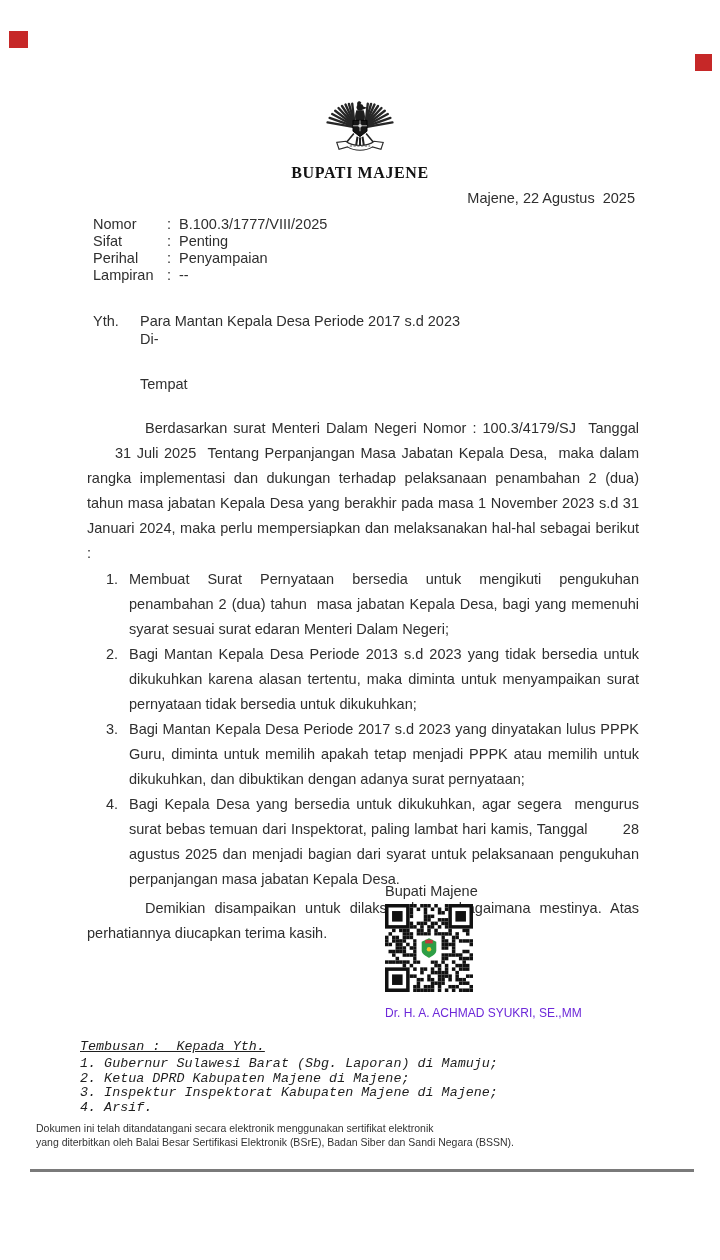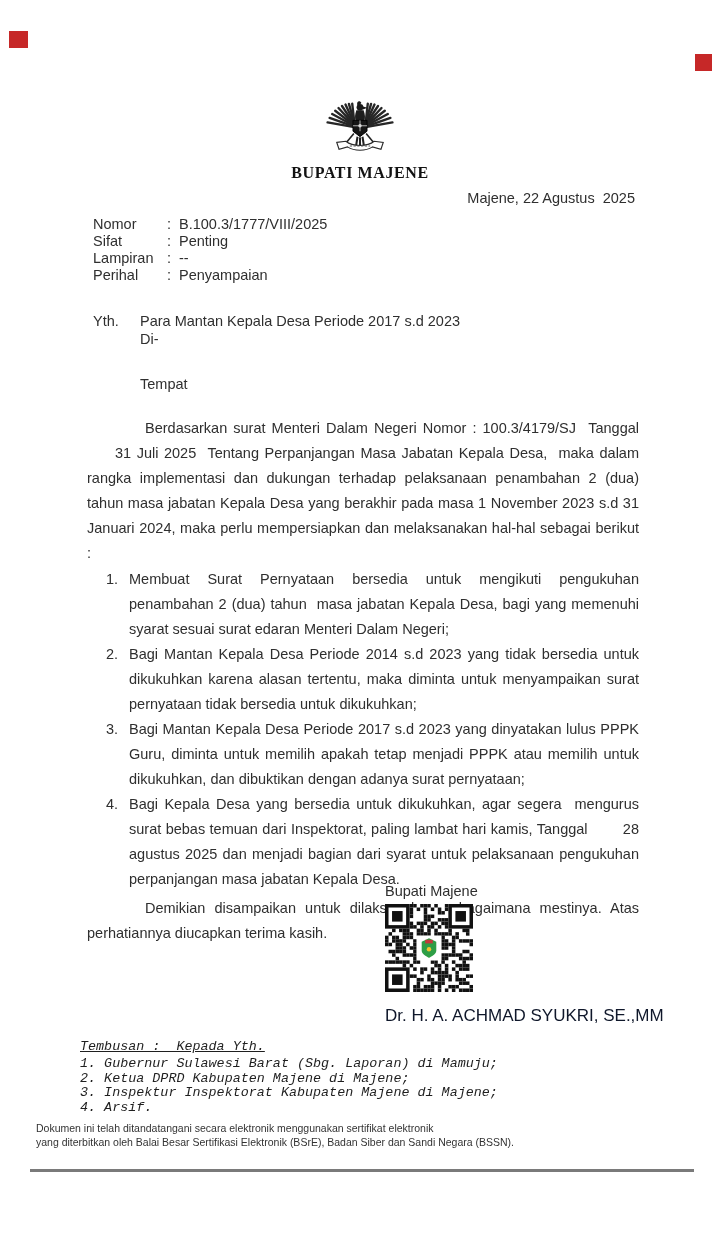--- a/index.html
+++ b/index.html
@@ -39,21 +39,21 @@
   .indent{text-indent:58px;}
   .list{margin-top:1px;}
   .li{display:flex;}
   .num{flex:0 0 23px;margin-left:19px;}
   .txt{flex:1;text-align:justify;}
   .closing{margin-top:4px;}
 
   .sig-title{position:absolute;left:385px;top:883px;font-size:14.5px;}
   .qr{position:absolute;left:385px;top:904px;width:88px;height:88px;}
   .qr svg{width:100%;height:100%;}
-  .sig-name{position:absolute;left:385px;top:1006px;font-size:17px;color:#0f172a;text-align:center;}
+  .sig-name{position:absolute;left:385px;top:1006px;font-size:12px;color:#6d28d9;text-align:center;}
 
   .tembusan{
     position:absolute;left:80px;top:1040px;font-style:italic;
     font-size:13.4px;line-height:14.8px;color:#1f1f1f;font-family:Liberation Mono, monospace;
   }
   .temb-title{text-decoration:underline;margin-bottom:2px;}
 
   .footer{
     position:absolute;left:36px;top:1121px;width:646px;text-align:left;
     font-size:10.5px;line-height:14px;color:#333333;
@@ -112,43 +112,43 @@
   <div class="date-line">Majene, 22 Agustus &nbsp;2025</div>
 
   <div class="meta">
     <div class="meta-row">
       <span class="meta-label">Nomor</span><span class="meta-colon">:</span><span class="meta-value">B.100.3/1777/VIII/2025</span>
     </div>
     <div class="meta-row">
       <span class="meta-label">Sifat</span><span class="meta-colon">:</span><span class="meta-value">Penting</span>
     </div>
     <div class="meta-row">
-      <span class="meta-label">Lampiran</span><span class="meta-colon">:</span><span class="meta-value">--</span>
+      <span class="meta-label">Perihal</span><span class="meta-colon">:</span><span class="meta-value">Penyampaian</span>
     </div>
     <div class="meta-row">
-      <span class="meta-label">Perihal</span><span class="meta-colon">:</span><span class="meta-value">Penyampaian</span>
+      <span class="meta-label">Lampiran</span><span class="meta-colon">:</span><span class="meta-value">--</span>
     </div>
   </div>
 
   <div class="addressee">
     <div><span class="addr-yth">Yth.</span><span>Para Mantan Kepala Desa Periode 2017 s.d 2023</span></div>
     <div><span class="addr-yth"></span><span>Di-</span></div>
     <div class="addr-tempat"><span class="addr-yth"></span><span>Tempat</span></div>
   </div>
 
   <div class="body-flow">
     <p class="para indent">Berdasarkan surat Menteri Dalam Negeri Nomor : 100.3/4179/SJ &nbsp;Tanggal &nbsp;&nbsp;&nbsp;&nbsp;&nbsp;31 Juli 2025 &nbsp;Tentang Perpanjangan Masa Jabatan Kepala Desa, &nbsp;maka dalam rangka implementasi dan dukungan terhadap pelaksanaan penambahan 2 (dua) tahun masa jabatan Kepala Desa yang berakhir pada masa 1 November 2023 s.d 31 Januari 2024, maka perlu mempersiapkan dan melaksanakan hal-hal sebagai berikut :</p>
     <div class="list">
       <div class="li">
         <span class="num">1.</span>
         <span class="txt">Membuat Surat Pernyataan bersedia untuk mengikuti pengukuhan penambahan 2 (dua) tahun &nbsp;masa jabatan Kepala Desa, bagi yang memenuhi syarat sesuai surat edaran Menteri Dalam Negeri;</span>
       </div>
       <div class="li">
         <span class="num">2.</span>
-        <span class="txt">Bagi Mantan Kepala Desa Periode 2014 s.d 2023 yang tidak bersedia untuk dikukuhkan karena alasan tertentu, maka diminta untuk menyampaikan surat pernyataan tidak bersedia untuk dikukuhkan;</span>
+        <span class="txt">Bagi Mantan Kepala Desa Periode 2013 s.d 2023 yang tidak bersedia untuk dikukuhkan karena alasan tertentu, maka diminta untuk menyampaikan surat pernyataan tidak bersedia untuk dikukuhkan;</span>
       </div>
       <div class="li">
         <span class="num">3.</span>
         <span class="txt">Bagi Mantan Kepala Desa Periode 2017 s.d 2023 yang dinyatakan lulus PPPK Guru, diminta untuk memilih apakah tetap menjadi PPPK atau memilih untuk dikukuhkan, dan dibuktikan dengan adanya surat pernyataan;</span>
       </div>
       <div class="li">
         <span class="num">4.</span>
         <span class="txt">Bagi Kepala Desa yang bersedia untuk dikukuhkan, agar segera &nbsp;mengurus surat bebas temuan dari Inspektorat, paling lambat hari kamis, Tanggal &nbsp;&nbsp;&nbsp;&nbsp;&nbsp;&nbsp;&nbsp;28 agustus 2025 dan menjadi bagian dari syarat untuk pelaksanaan pengukuhan perpanjangan masa jabatan Kepala Desa.</span>
       </div>
     </div>

